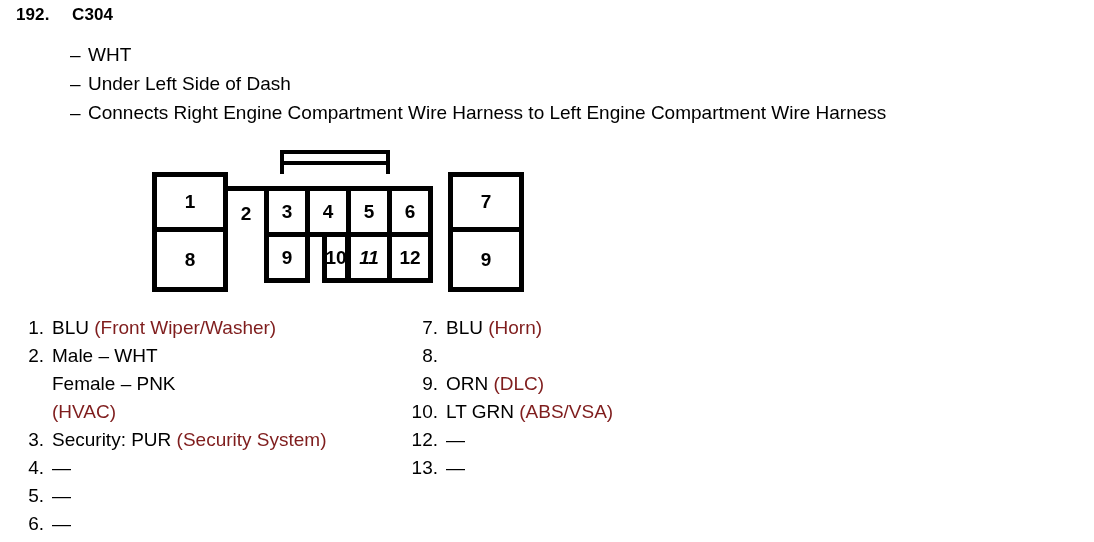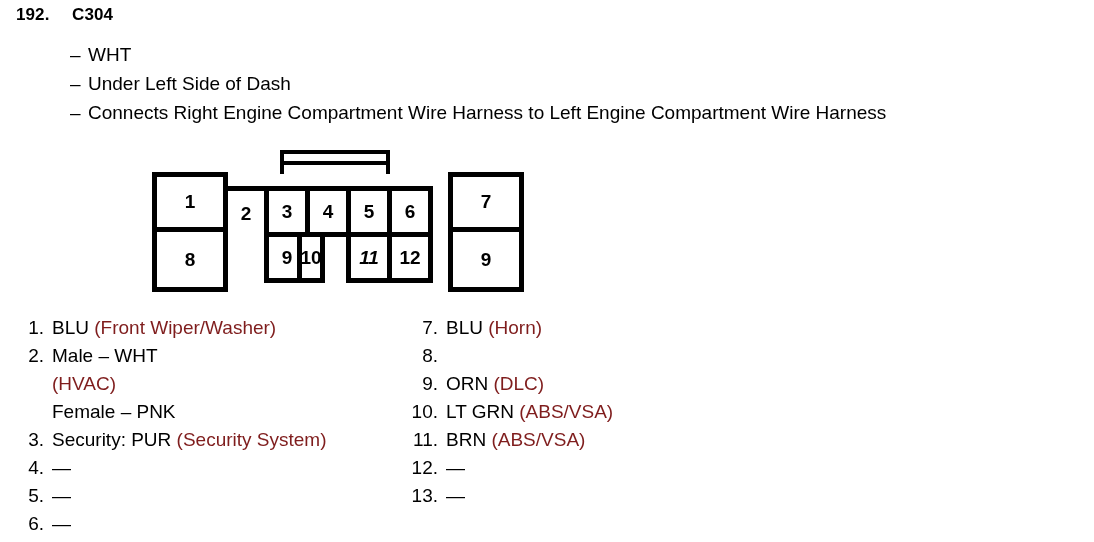--- a/index.html
+++ b/index.html
@@ -198,21 +198,21 @@
       <div class="half bottom">8</div>
     </div>
 
     <div class="midrow" id="midrow-host">
         <div class="mcell r1 cell-open-bottom" style="left: 0px; width: 46px;">2</div>
         <div class="mcell r1" style="left: 41px; width: 46px;">3</div>
         <div class="mcell r1" style="left: 82px; width: 46px;">4</div>
         <div class="mcell r1" style="left: 123px; width: 46px;">5</div>
         <div class="mcell r1" style="left: 164px; width: 46px;">6</div>
         <div class="mcell r2" style="left: 41px; width: 46px;">9</div>
-        <div class="mcell r2" style="left: 74px; width: 28px;">10</div>
+        <div class="mcell r2" style="left: 99px; width: 28px;">10</div>
         <div class="mcell r2" style="left: 123px; width: 46px; font-style: italic;">11</div>
         <div class="mcell r2" style="left: 164px; width: 46px;">12</div>
       </div>
 
     <div class="endblock right">
       <div class="half top">7</div>
       <div class="half bottom">9</div>
     </div>
 
   </div>
@@ -220,22 +220,22 @@
 
 <div class="pinlist col-left" id="pins-left-host">
     <div class="pin-row">
       <span class="pin-num">1.</span>
       <span class="pin-body"><span>BLU </span><span class="blue">(Front Wiper/Washer)</span></span>
     </div>
     <div class="pin-row">
       <span class="pin-num">2.</span>
       <span class="pin-body"><span>Male – WHT</span></span>
     </div>
+    <div class="pin-sub">Female – PNK</div>
     <div class="pin-sub blue">(HVAC)</div>
-    <div class="pin-sub">Female – PNK</div>
     <div class="pin-row">
       <span class="pin-num">3.</span>
       <span class="pin-body"><span>Security: PUR </span><span class="blue">(Security System)</span></span>
     </div>
     <div class="pin-row">
       <span class="pin-num">4.</span>
       <span class="pin-body"><span>—</span></span>
     </div>
     <div class="pin-row">
       <span class="pin-num">5.</span>
@@ -256,24 +256,20 @@
     </div>
     <div class="pin-row">
       <span class="pin-num">9.</span>
       <span class="pin-body"><span>ORN </span><span class="blue">(DLC)</span></span>
     </div>
     <div class="pin-row">
       <span class="pin-num">10.</span>
       <span class="pin-body"><span>LT GRN </span><span class="blue">(ABS/VSA)</span></span>
     </div>
     <div class="pin-row">
-      <span class="pin-num">11.</span>
-      <span class="pin-body"><span>BRN </span><span class="blue">(ABS/VSA)</span></span>
-    </div>
-    <div class="pin-row">
       <span class="pin-num">12.</span>
       <span class="pin-body"><span>—</span></span>
     </div>
     <div class="pin-row">
       <span class="pin-num">13.</span>
       <span class="pin-body"><span>—</span></span>
     </div>
   </div>
 
 </body></html>

